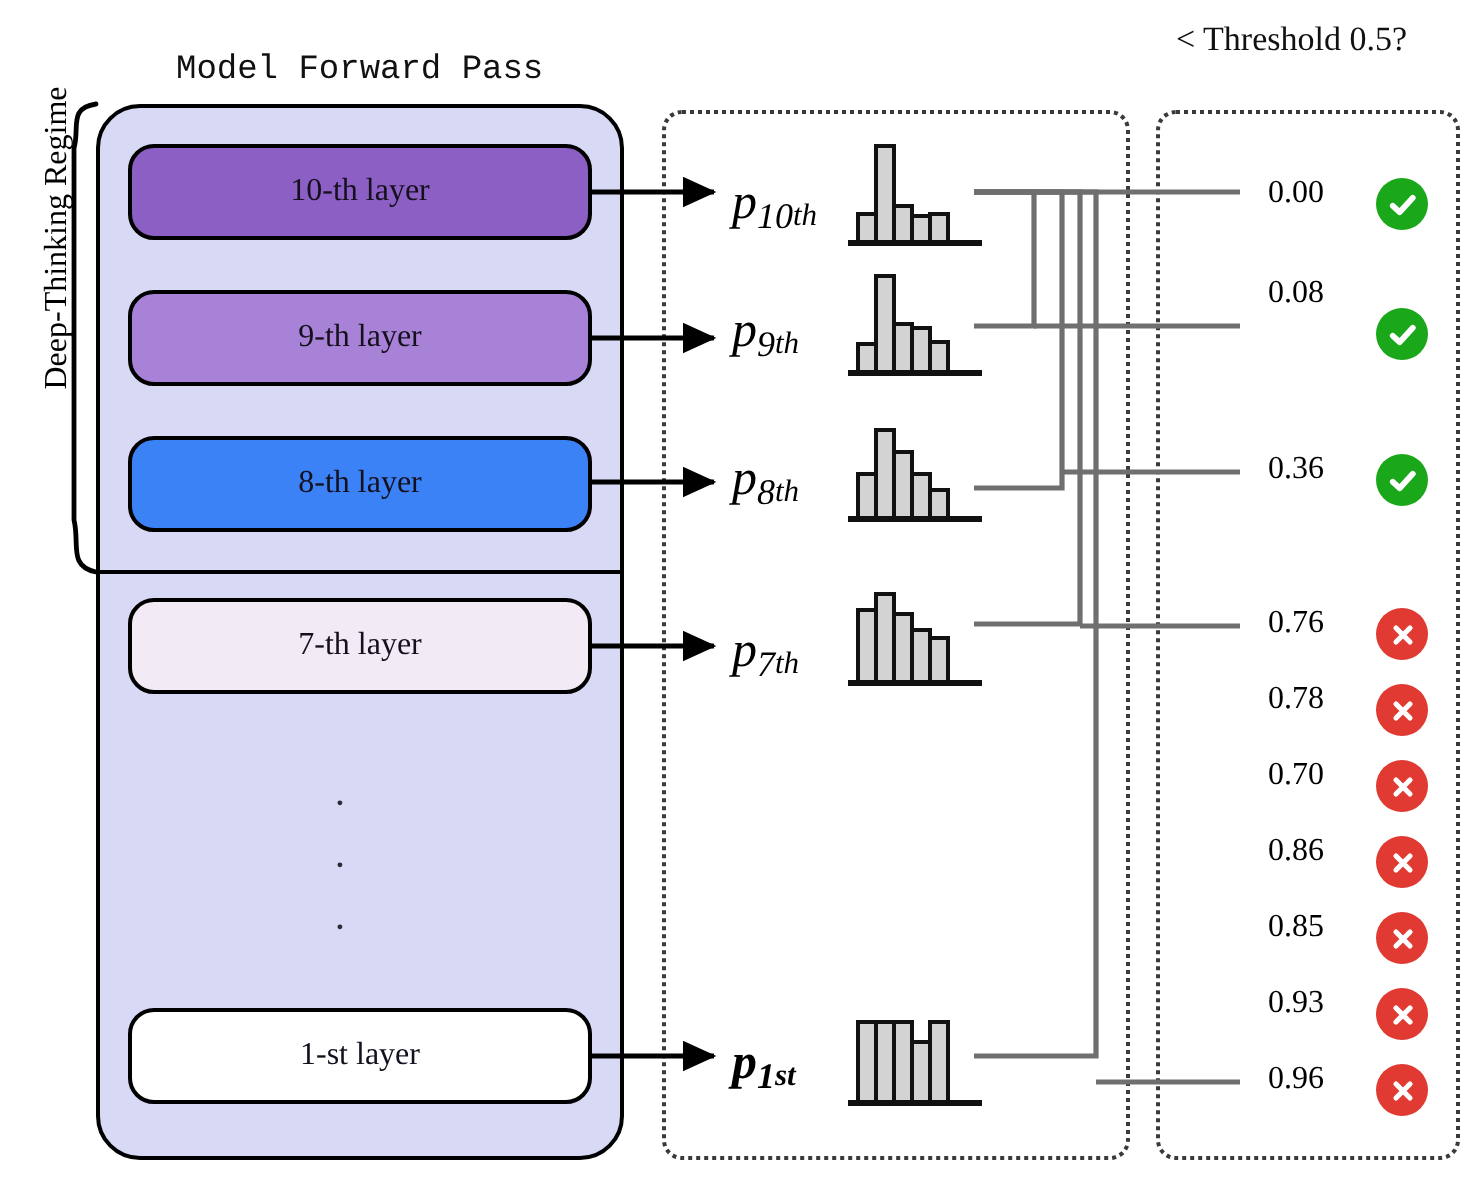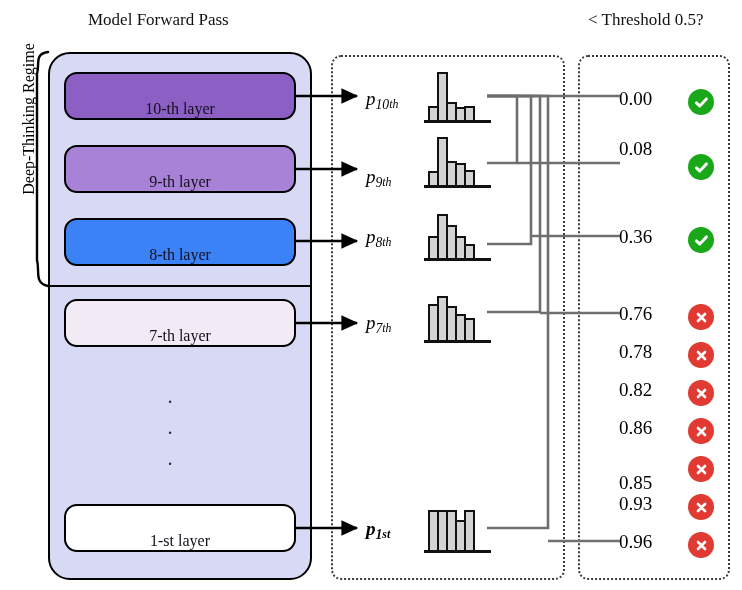--- a/index.html
+++ b/index.html
@@ -15,21 +15,21 @@
   }
   #root { position: absolute; inset: 0; }
 
   
   .col-head {
     position: absolute;
     font-size: 17px;
     white-space: nowrap;
     color: #111;
   }
-  #head-forward { left: 88px;  top: 10px; }
+  #head-forward { left: 88px;  top: 26px; font-family: Liberation Mono, monospace; }
   #head-jsd     { left: 333px; top: 8px;  }
   #head-thresh  { left: 588px; top: 10px; }
 
   .math { font-style: italic; font-family: "Liberation Serif", serif; }
   .sub  { font-size: 0.72em; vertical-align: -0.28em; font-style: italic; }
   .subsup { font-size: 0.62em; vertical-align: -0.22em; font-style: italic; }
   .par { font-size: 1.28em; font-style: normal; display:inline-block; transform: scaleX(0.75); }
   .dbar { font-style: normal; letter-spacing: -1px; padding: 0 1px; }
 
   
@@ -48,21 +48,21 @@
     width: 264px; height: 0;
     border-top: 2.2px solid #000;
   }
   .layer-box {
     position: absolute;
     left: 64px;
     width: 232px; height: 48px;
     border: 2.5px solid #000;
     border-radius: 13px;
     box-sizing: border-box;
-    display: flex; align-items: flex-end; justify-content: center;
+    display: flex; align-items: center; justify-content: center;
     font-size: 16px;
     color: #15101e;
   }
   .dots {
     position: absolute;
     left: 165px;
     width: 10px;
     text-align: center;
     font-size: 20px;
     line-height: 9px;
@@ -104,21 +104,21 @@
     width: 152px; height: 525px;
     border: 2.2px dotted #3a3a3a;
     border-radius: 10px;
     box-sizing: border-box;
   }
 
   
   .p-label {
     position: absolute;
     left: 366px;
-    font-size: 19px;
+    font-size: 25px;
     white-space: nowrap;
     color: #000;
   }
 
   
   .hist {
     position: absolute;
     display: flex;
     align-items: flex-end;
     gap: 0px;
@@ -134,22 +134,22 @@
     left: -4px; bottom: -3px;
     height: 3px;
     background: #111;
   }
 
   
   .val {
     position: absolute;
     left: 619px;
     width: 58px;
-    text-align: left;
-    font-size: 19px;
+    text-align: center;
+    font-size: 16px;
     color: #000;
   }
   .badge {
     position: absolute;
     left: 688px;
     width: 26px; height: 26px;
     border-radius: 50%;
     display: flex; align-items: center; justify-content: center;
   }
   .badge.pass { background: #1aa81a; }
@@ -208,21 +208,21 @@
   <div id="dist-container">
       <div class="p-label" style="top: 88px;"><span class="math">p</span><span class="sub">10</span><span class="subsup">th</span></div>
       <div class="hist" style="top: 68px; left: 428px; height: 52px;">
         <div class="bar" style="width: 11px; height: 14px; margin-left: 0px;"></div>
         <div class="bar" style="width: 11px; height: 48px; margin-left: -2px;"></div>
         <div class="bar" style="width: 11px; height: 18px; margin-left: -2px;"></div>
         <div class="bar" style="width: 11px; height: 13px; margin-left: -2px;"></div>
         <div class="bar" style="width: 11px; height: 14px; margin-left: -2px;"></div>
         <div class="axis" style="width: 67px;"></div>
       </div>
-      <div class="p-label" style="top: 166px;"><span class="math">p</span><span class="sub">9</span><span class="subsup">th</span></div>
+      <div class="p-label" style="top: 152px;"><span class="math">p</span><span class="sub">9</span><span class="subsup">th</span></div>
       <div class="hist" style="top: 133px; left: 428px; height: 52px;">
         <div class="bar" style="width: 11px; height: 14px; margin-left: 0px;"></div>
         <div class="bar" style="width: 11px; height: 48px; margin-left: -2px;"></div>
         <div class="bar" style="width: 11px; height: 24px; margin-left: -2px;"></div>
         <div class="bar" style="width: 11px; height: 22px; margin-left: -2px;"></div>
         <div class="bar" style="width: 11px; height: 15px; margin-left: -2px;"></div>
         <div class="axis" style="width: 67px;"></div>
       </div>
       <div class="p-label" style="top: 226px;"><span class="math">p</span><span class="sub">8</span><span class="subsup">th</span></div>
       <div class="hist" style="top: 206px; left: 428px; height: 52px;">
@@ -277,33 +277,33 @@
         <svg width="15" height="15" viewBox="0 0 15 15">
           <path d="M4 4 L11 11 M11 4 L4 11" fill="none" stroke="#fff" stroke-width="2.6" stroke-linecap="round"></path>
         </svg>
       </div>
       <div class="val" style="top: 341px;">0.78</div>
       <div class="badge fail" style="top: 342px;">
         <svg width="15" height="15" viewBox="0 0 15 15">
           <path d="M4 4 L11 11 M11 4 L4 11" fill="none" stroke="#fff" stroke-width="2.6" stroke-linecap="round"></path>
         </svg>
       </div>
-      <div class="val" style="top: 379px;">0.82</div>
+      <div class="val" style="top: 379px;">0.70</div>
       <div class="badge fail" style="top: 380px;">
         <svg width="15" height="15" viewBox="0 0 15 15">
           <path d="M4 4 L11 11 M11 4 L4 11" fill="none" stroke="#fff" stroke-width="2.6" stroke-linecap="round"></path>
         </svg>
       </div>
       <div class="val" style="top: 417px;">0.86</div>
       <div class="badge fail" style="top: 418px;">
         <svg width="15" height="15" viewBox="0 0 15 15">
           <path d="M4 4 L11 11 M11 4 L4 11" fill="none" stroke="#fff" stroke-width="2.6" stroke-linecap="round"></path>
         </svg>
       </div>
-      <div class="val" style="top: 472px;">0.85</div>
+      <div class="val" style="top: 455px;">0.85</div>
       <div class="badge fail" style="top: 456px;">
         <svg width="15" height="15" viewBox="0 0 15 15">
           <path d="M4 4 L11 11 M11 4 L4 11" fill="none" stroke="#fff" stroke-width="2.6" stroke-linecap="round"></path>
         </svg>
       </div>
       <div class="val" style="top: 493px;">0.93</div>
       <div class="badge fail" style="top: 494px;">
         <svg width="15" height="15" viewBox="0 0 15 15">
           <path d="M4 4 L11 11 M11 4 L4 11" fill="none" stroke="#fff" stroke-width="2.6" stroke-linecap="round"></path>
         </svg>

